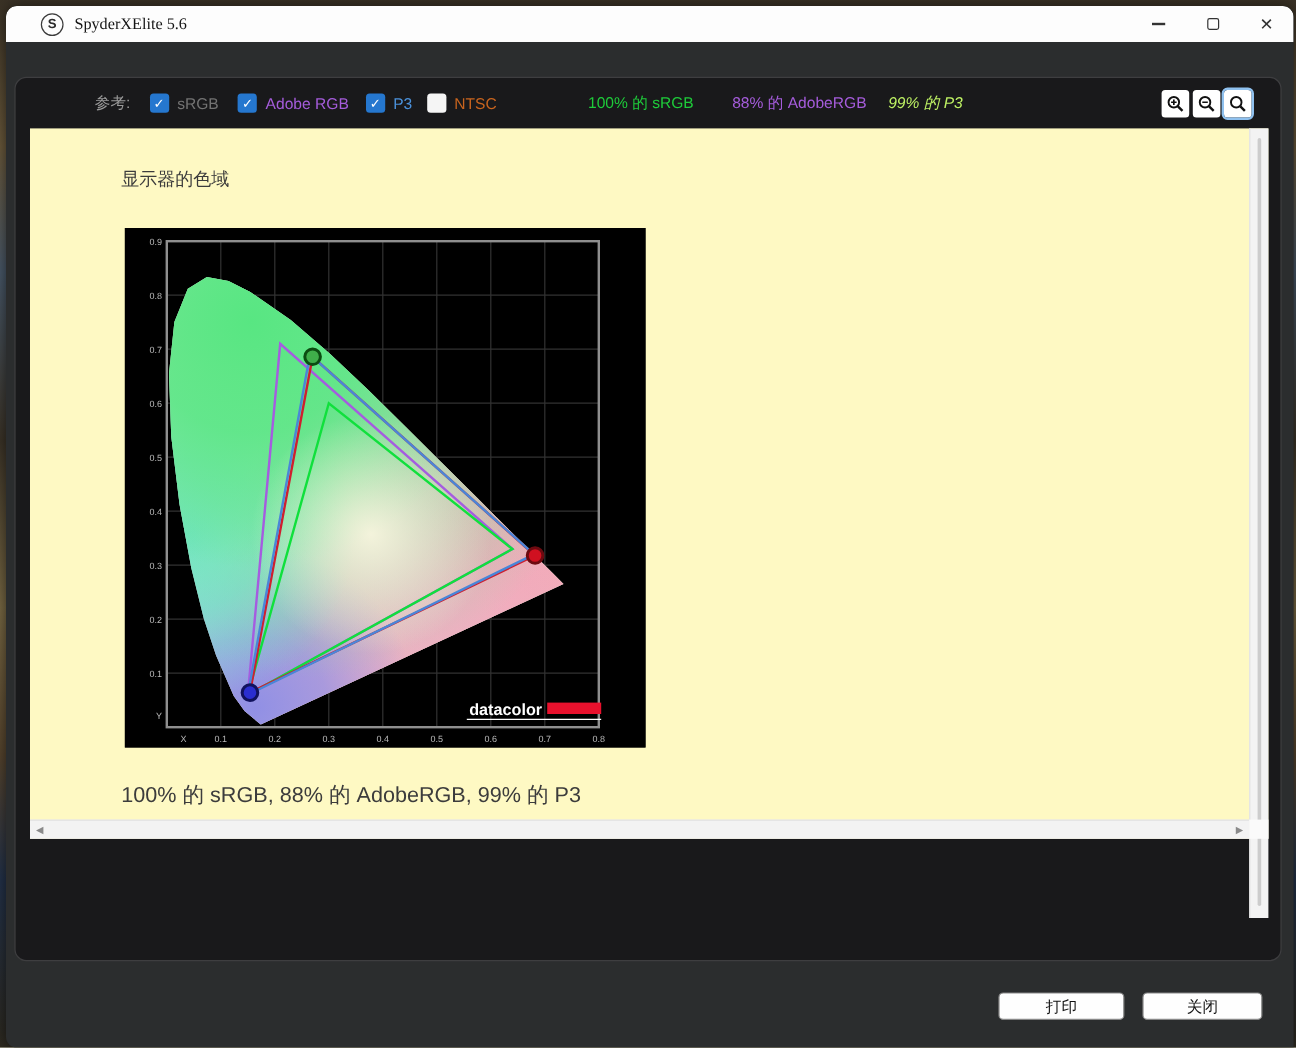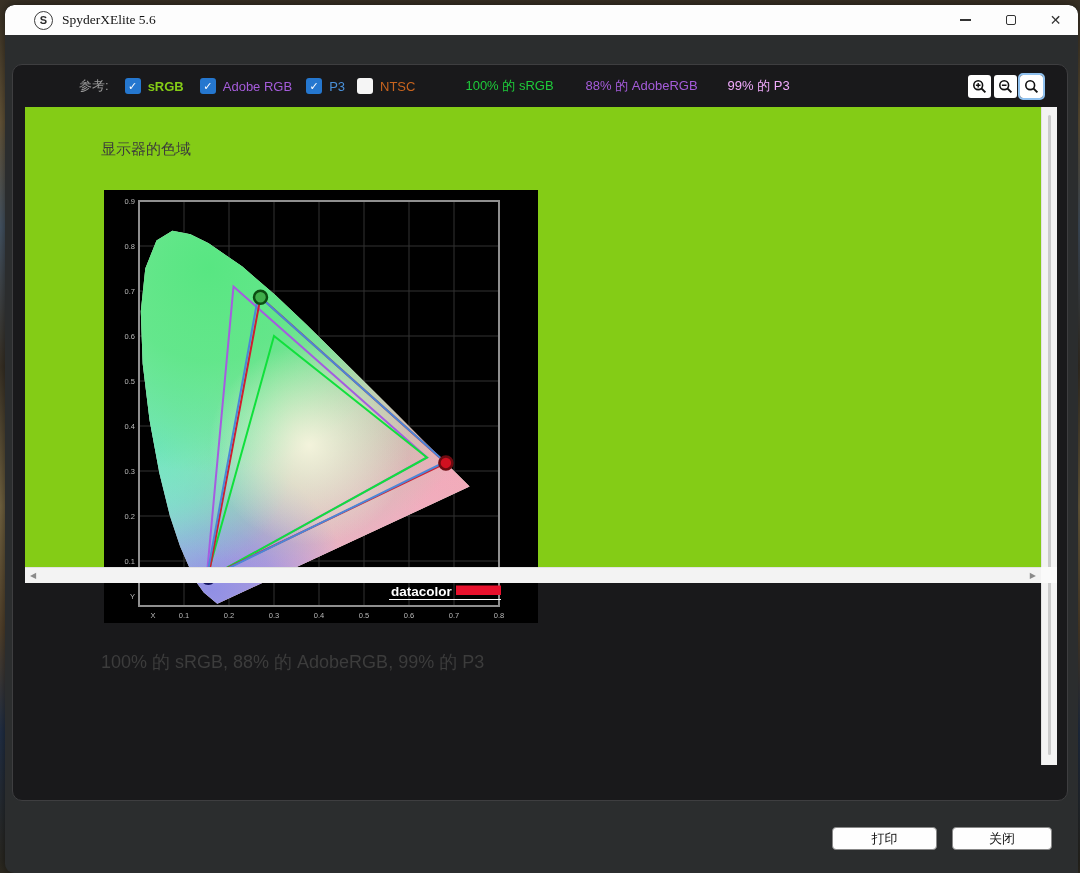--- a/index.html
+++ b/index.html
@@ -42,22 +42,22 @@
     justify-content:center; font-size:11px; color:#fff; }
   .checkbox.checked { background:#2577cf; }
   .checkbox.unchecked { background:#f5f5f5; }
   .cb-label { margin-left:7px; font-size:13px; }
   .summary { font-size:13px; white-space:nowrap; }
   .zoom-group { margin-left:auto; margin-right:24px; display:flex; gap:3px; }
   .zoom-btn { width:23px; height:23px; background:#fff; border-radius:3px;
     display:flex; align-items:center; justify-content:center; }
   .zoom-btn.active { outline:2px solid #8fc1ef; outline-offset:0.5px; }
   
-  .content { position:absolute; left:12px; top:42px; width:1032px; height:476px;
-    background:#84cc16; }
+  .content { position:absolute; left:12px; top:42px; width:1032px; height:592px;
+    background:#fef9c3; }
   .content-heading { position:absolute; left:76px; top:33px; font-size:15px; color:#3c3c3c; }
   .chart-wrap { position:absolute; left:79px; top:83px; width:434px; height:433px; background:#000; }
   .content-caption { position:absolute; left:76px; top:543px; font-size:18px; color:#3c3c3c; }
   
   .vscroll { position:absolute; right:0; top:0; width:16px; height:658px;
     background:#f3f3f3; border-left:1px solid #e2e2e2; }
   .vscroll .vthumb { position:absolute; left:6px; top:8px; width:3px; height:640px;
     background:#cccccc; border-radius:2px; }
   .hscroll { position:absolute; left:0; bottom:0; width:1016px; height:16px;
     background:#f3f3f3; border-top:1px solid #e2e2e2; display:flex;
@@ -94,39 +94,39 @@
   </div>
 
 
   <div class="panel">
 
     <div class="toolbar">
       <span class="ref-label">参考:</span>
       <span id="cb-row" style="display:flex;align-items:center;">
           <span class="cb-item" style="margin-left: 16px;">
             <span class="checkbox checked">✓</span>
-            <span class="cb-label" style="color: #84cc16; font-weight: bold;">sRGB</span>
+            <span class="cb-label" style="color: #737373;">sRGB</span>
           </span>
           <span class="cb-item" style="margin-left: 16px;">
             <span class="checkbox checked">✓</span>
             <span class="cb-label" style="color: rgb(165, 92, 219);">Adobe RGB</span>
           </span>
           <span class="cb-item" style="margin-left: 14px;">
             <span class="checkbox checked">✓</span>
             <span class="cb-label" style="color: rgb(74, 144, 217);">P3</span>
           </span>
           <span class="cb-item" style="margin-left: 12px;">
             <span class="checkbox unchecked"></span>
             <span class="cb-label" style="color: rgb(200, 100, 30);">NTSC</span>
           </span>
         </span>
       <span id="summary-row" style="display:flex;align-items:center;">
-          <span class="summary" style="margin-left: 50px; color: rgb(30, 203, 58);">100% 的 sRGB</span>
+          <span class="summary" style="margin-left: 76px; color: rgb(30, 203, 58);">100% 的 sRGB</span>
           <span class="summary" style="margin-left: 32px; color: rgb(165, 92, 219);">88% 的 AdobeRGB</span>
-          <span class="summary" style="margin-left: 30px; color: #f0abfc;">99% 的 P3</span>
+          <span class="summary" style="margin-left: 18px; color: #bef264; font-style: italic;">99% 的 P3</span>
         </span>
       <div class="zoom-group">
         <div class="zoom-btn">
           <svg width="15" height="15" viewBox="0 0 15 15">
             <circle cx="6.2" cy="6.2" r="4.4" fill="none" stroke="#111" stroke-width="1.6"></circle>
             <line x1="9.6" y1="9.6" x2="13.4" y2="13.4" stroke="#111" stroke-width="2"></line>
             <line x1="3.9" y1="6.2" x2="8.5" y2="6.2" stroke="#111" stroke-width="1.4"></line>
             <line x1="6.2" y1="3.9" x2="6.2" y2="8.5" stroke="#111" stroke-width="1.4"></line>
           </svg>
         </div>

